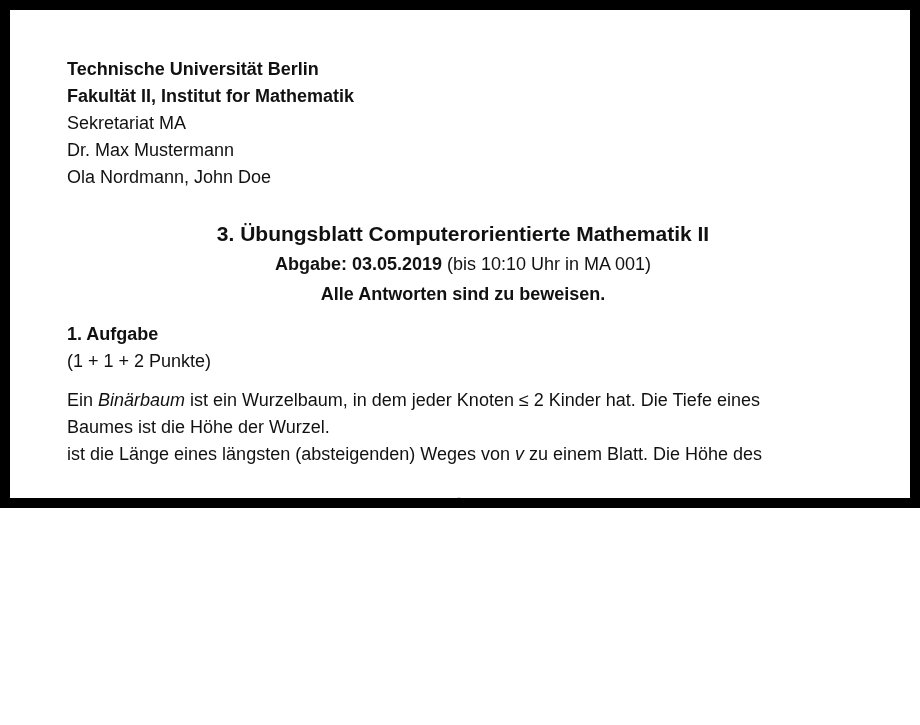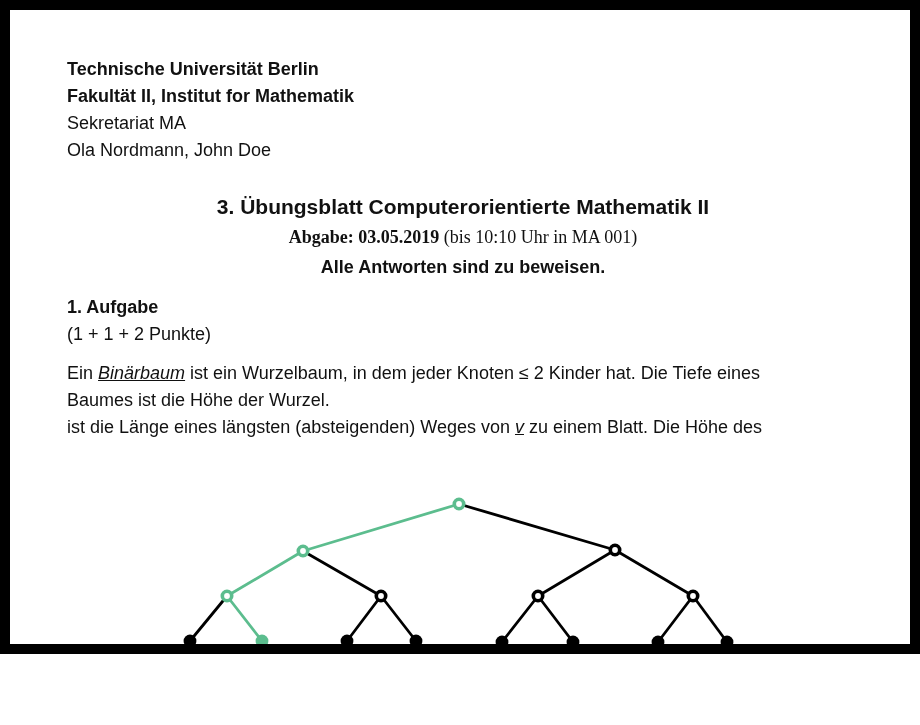--- a/index.html
+++ b/index.html
@@ -1,47 +1,48 @@
 <!DOCTYPE html>
 <html><head>
 <meta charset="utf-8">
 <style>
   html, body { margin: 0; padding: 0; background: #ffffff; }
   .page {
-    width: 920px; height: 654px; box-sizing: border-box;
+    width: 920px; height: 508px; box-sizing: border-box;
     border: 10px solid #000000; background: #ffffff;
     position: relative; overflow: hidden;
     padding: 46px 51px 0 57px;
     font-family: "Liberation Sans", sans-serif;
     color: #111111;
   }
   .header { display: flex; justify-content: space-between; }
   .hline { font-size: 18px; line-height: 27px; white-space: pre; }
   .bold { font-weight: bold; }
   .header-right { text-align: right; }
   .title-block { text-align: center; margin-top: 28px; }
   .doc-title { font-size: 21px; line-height: 30px; font-weight: bold; }
-  .submission { font-size: 18px; line-height: 30px; font-family: Liberation Serif, serif; }
+  .submission { font-size: 18px; line-height: 30px; }
   .note { font-size: 18px; line-height: 30px; font-weight: bold; }
   .task-row { display: flex; justify-content: space-between; margin-top: 12px; font-size: 18px; line-height: 27px; flex-direction: column; }
   .paragraph { margin-top: 12px; }
   .para-line { font-size: 18px; line-height: 27px; white-space: pre; }
-  .italic { font-style: italic; text-decoration: underline; }
+  .italic { font-style: italic; }
   svg.tree { position: absolute; left: -10px; top: -10px; width: 920px; height: 725px; pointer-events: none; }
 </style>
 </head>
 <body>
 
 <div class="page">
 
   <div class="header">
     <div class="header-left">
       <div class="hline bold">Technische Universität Berlin</div>
       <div class="hline bold">Fakultät II, Institut for Mathematik</div>
       <div class="hline">Sekretariat MA</div>
+      <div class="hline">Dr. Max Mustermann</div>
       <div class="hline">Ola Nordmann, John Doe</div>
     </div>
   </div>
 
   <div class="title-block">
     <div class="doc-title">3. Übungsblatt Computerorientierte Mathematik II</div>
     <div class="submission"><span class="bold">Abgabe: 03.05.2019</span><span> (bis 10:10 Uhr in MA 001)</span></div>
     <div class="note">Alle Antworten sind zu beweisen.</div>
   </div>
 

